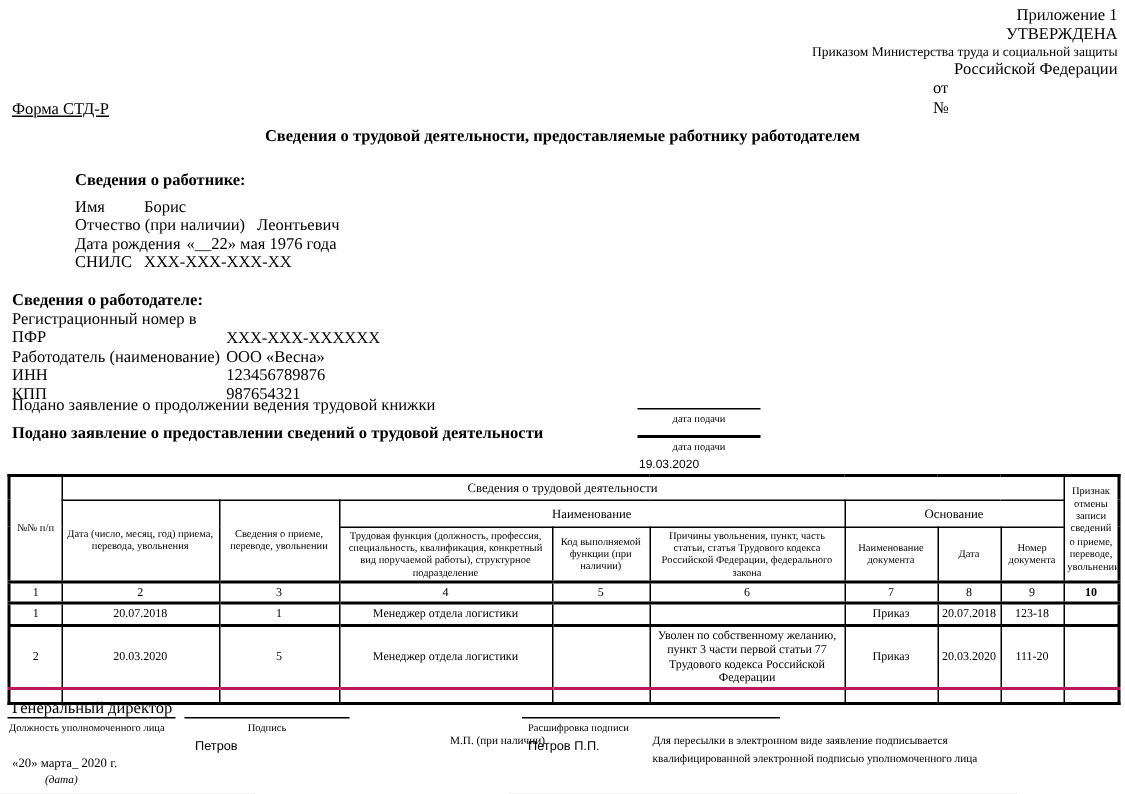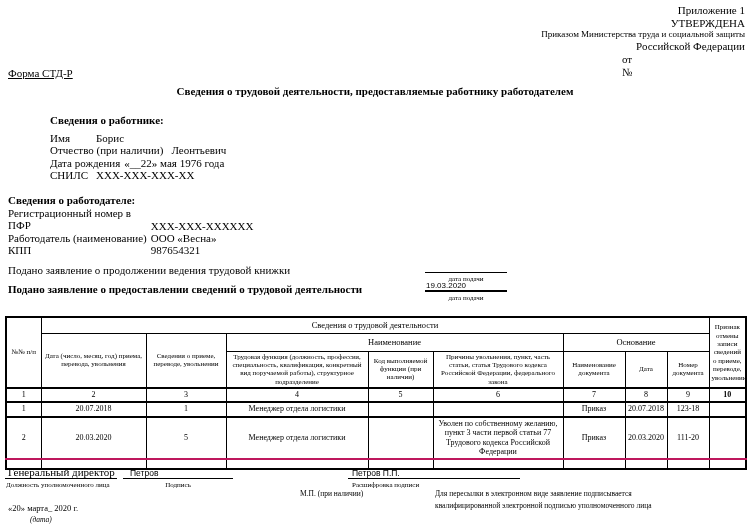--- a/index.html
+++ b/index.html
@@ -6,21 +6,21 @@
   html,body { background:#e8e8e8; }
   .page {
     position:relative; width:750px; height:529px; background:#ffffff;
     font-family:"Liberation Serif", serif; color:#000; overflow:hidden;
     margin:0 auto;
   }
   .abs { position:absolute; }
   .b { font-weight:bold; }
   .ctr { text-align:center; }
   .rt { text-align:right; }
-  .sans { font-family:"Liberation Sans", sans-serif; }
+  .sans { font-family:"Liberation Sans", sans-serif;margin-top:24px; }
   .s11 { font-size:11px; line-height:12.5px; }
   .s9  { font-size:9px;  line-height:11px; }
   .s85 { font-size:8.5px; line-height:10px; }
   .s8  { font-size:8px;  line-height:9.5px; }
   .s75 { font-size:7.5px; line-height:9px; }
   .s7  { font-size:7px;  line-height:8.5px; }
   .uline { text-decoration:underline; }
 
   .kv-label { display:inline-block; }
   .w46  { width:46px; }
@@ -70,20 +70,21 @@
     <div><span class="kv-label w46">Имя</span><span>Борис</span></div>
     <div><span class="kv-label" style="margin-right:8px;">Отчество (при наличии)</span><span>Леонтьевич</span></div>
     <div><span class="kv-label" style="margin-right:4px;">Дата рождения</span><span>«__22» мая 1976 года</span></div>
     <div><span class="kv-label w46">СНИЛС</span><span>XXX-XXX-XXX-XX</span></div>
   </div>
 
   <div class="abs s11" style="top:194px; left:8px; width:460px;">
     <div class="b">Сведения о работодателе:</div>
     <div><span class="kv-label w140">Регистрационный номер в ПФР</span> <span>XXX-XXX-XXXXXX</span></div>
     <div><span class="kv-label w140">Работодатель (наименование)</span> <span>ООО «Весна»</span></div>
+    <div><span class="kv-label w140">ИНН</span> <span>123456789876</span></div>
     <div><span class="kv-label w140">КПП</span> <span>987654321</span></div>
   </div>
 
   <div class="abs s11" style="top:264px; left:8px; width:400px;font-family:Liberation Serif, serif;">Подано заявление о продолжении ведения трудовой книжки</div>
   <div class="abs s8 sans" style="top:262px; left:427px; width:80px;"></div>
   <div class="abs sig-line" style="top:272px; left:425px; width:82px;"></div>
   <div class="abs s7 ctr" style="top:275px; left:425px; width:82px;">дата подачи</div>
 
   <div class="abs s11 b" style="top:283px; left:8px; width:400px;">Подано заявление о предоставлении сведений о трудовой деятельности</div>
   <div class="abs s8 sans" style="top:281px; left:426px; width:80px;">19.03.2020</div>

